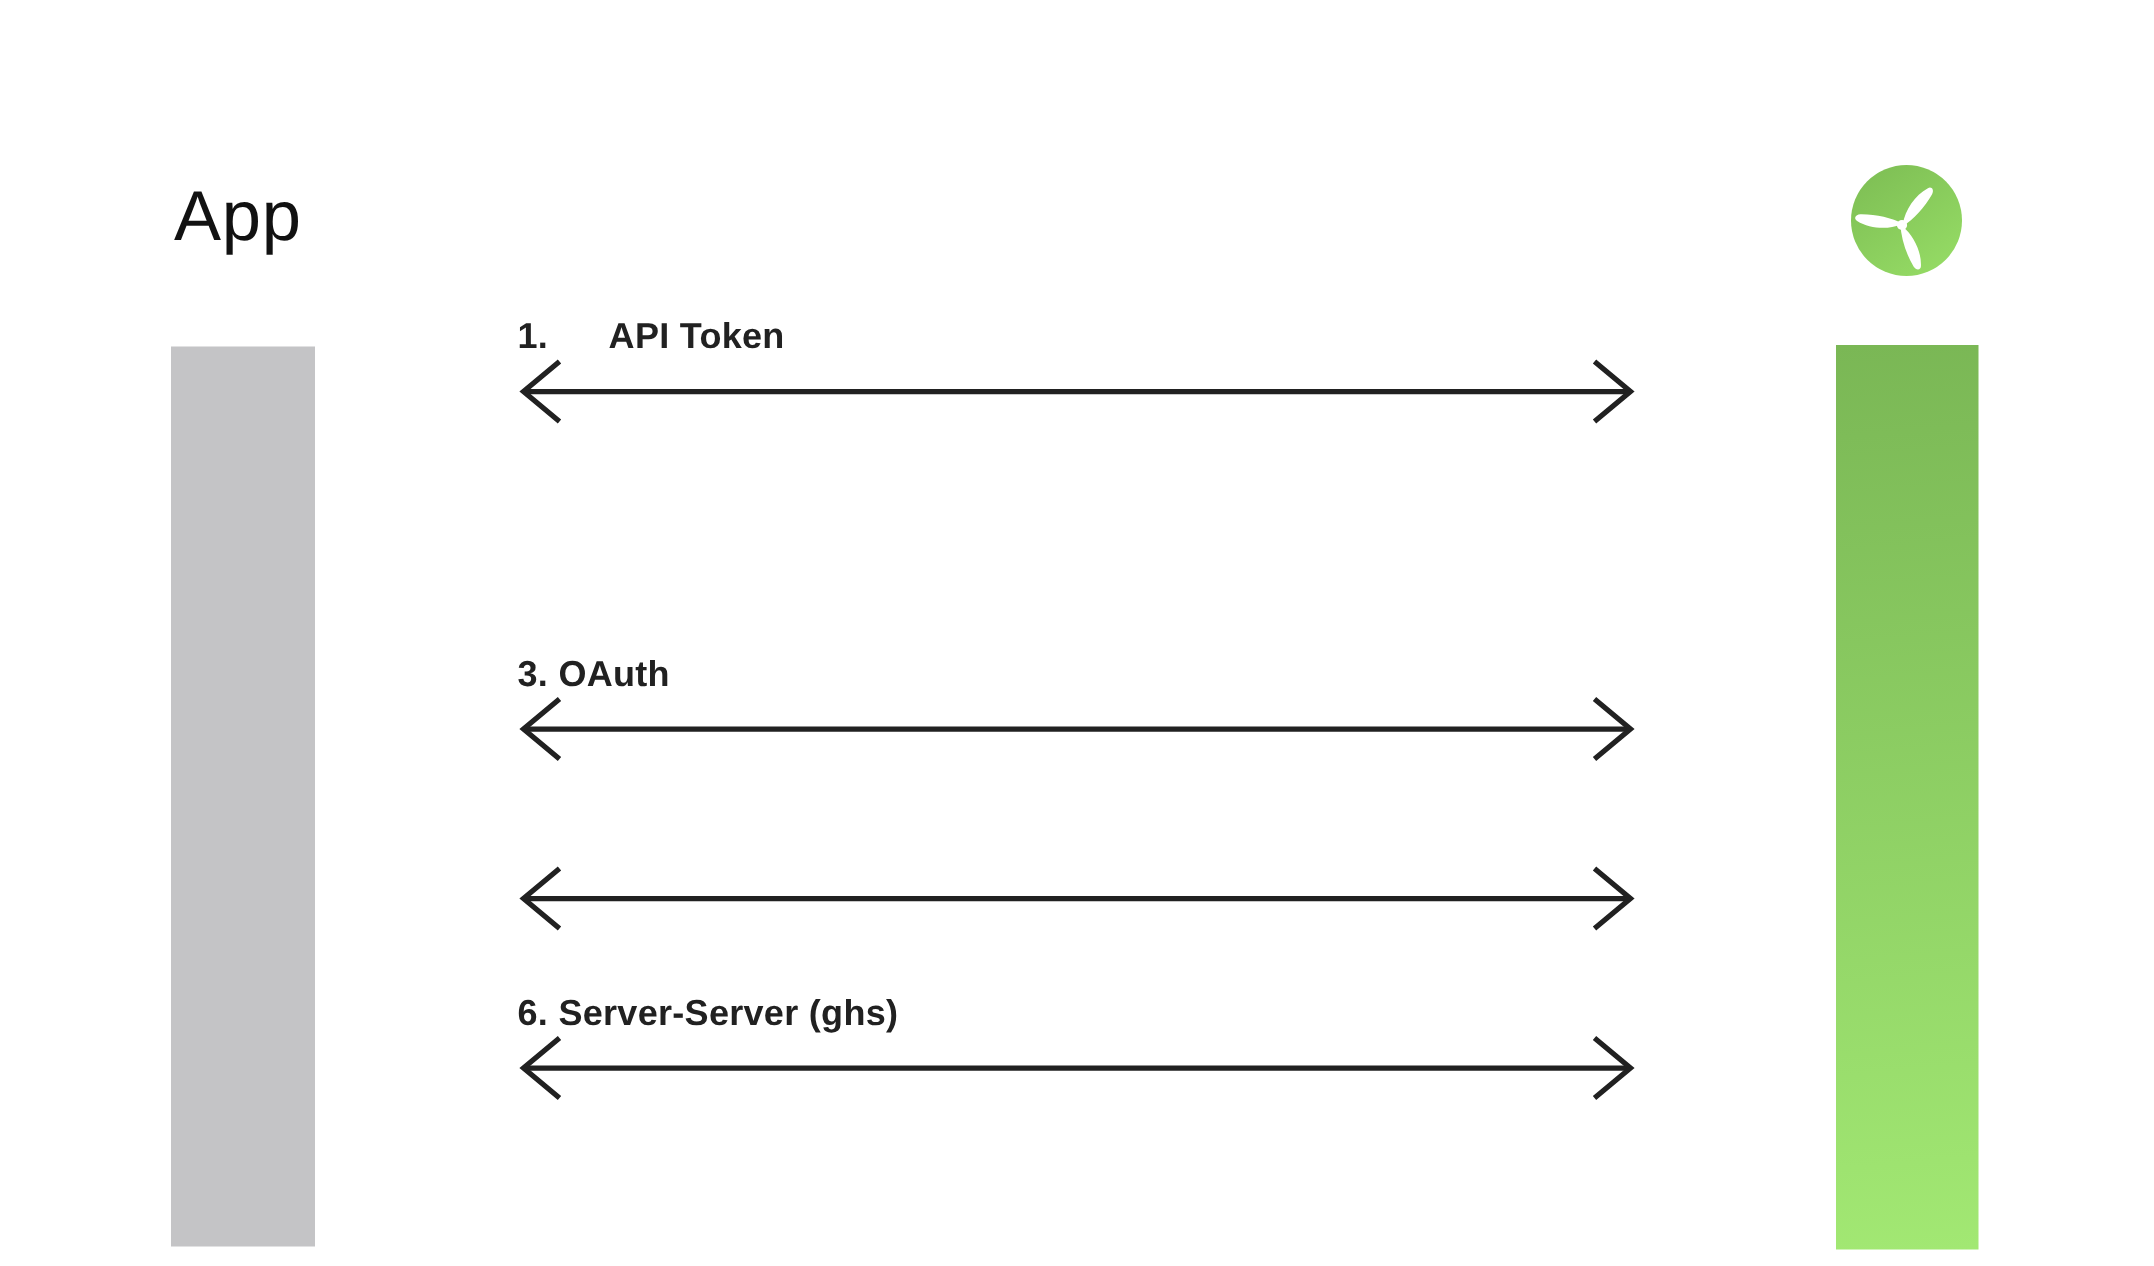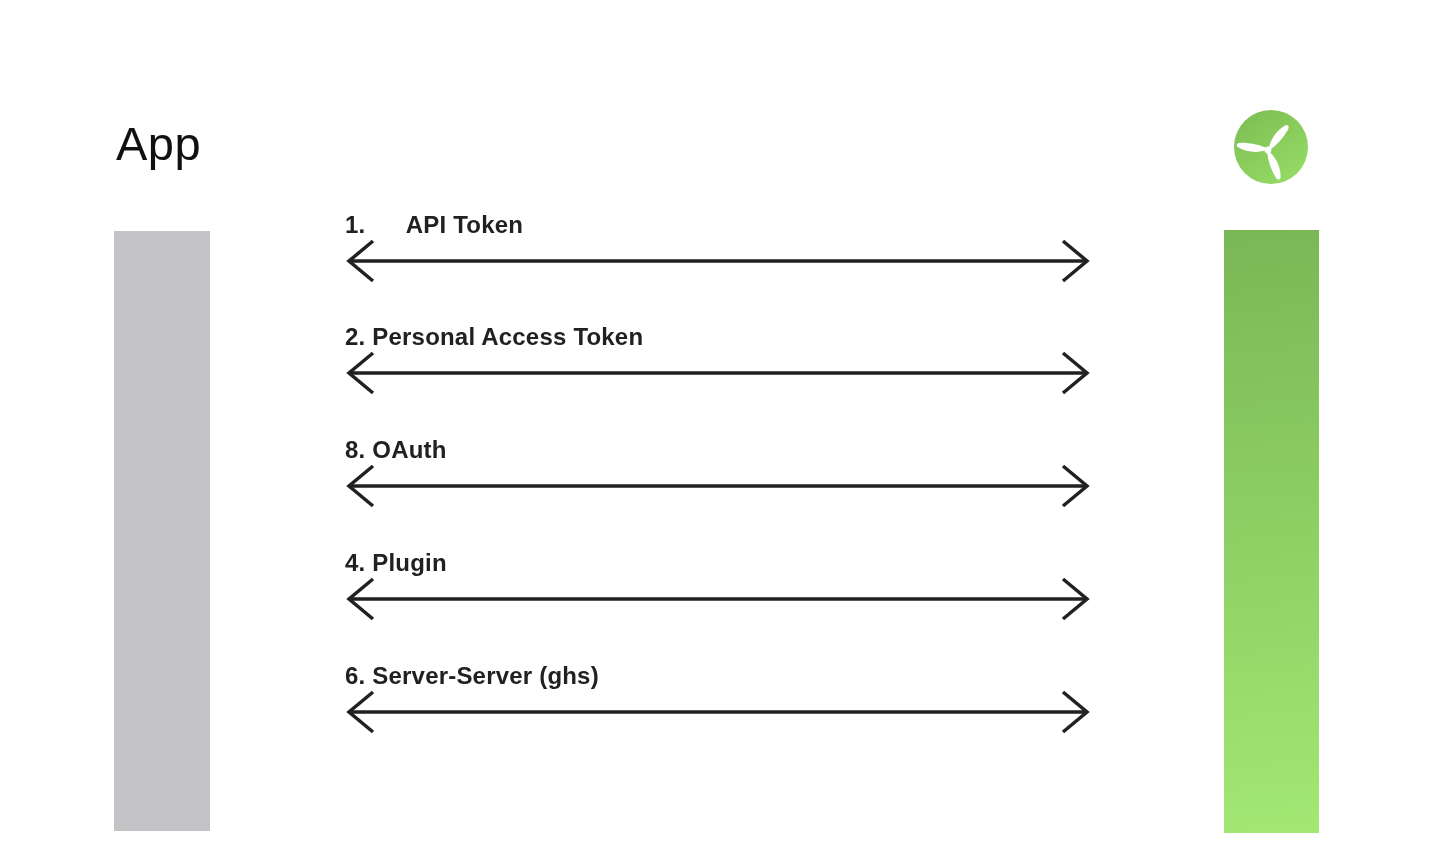--- a/index.html
+++ b/index.html
@@ -125,44 +125,33 @@
     <div class="arrow-label">1.      API Token</div>
     <svg class="dbl-arrow" width="746" height="48" viewBox="0 0 746 48">
       <g stroke="currentColor" stroke-width="3.5" fill="none">
         <line x1="4" y1="24" x2="742" y2="24"></line>
         <path d="M28 4 L4 24 L28 44"></path>
         <path d="M718 4 L742 24 L718 44"></path>
       </g>
     </svg>
   </div>
 
-  <div class="arrow-row r2">
-    <div class="arrow-label">2. Personal Access Token</div>
-    <svg class="dbl-arrow" width="746" height="48" viewBox="0 0 746 48">
-      <g stroke="currentColor" stroke-width="3.5" fill="none">
-        <line x1="4" y1="24" x2="742" y2="24"></line>
-        <path d="M28 4 L4 24 L28 44"></path>
-        <path d="M718 4 L742 24 L718 44"></path>
-      </g>
-    </svg>
-  </div>
 
   <div class="arrow-row r3">
-    <div class="arrow-label">8. OAuth</div>
+    <div class="arrow-label">3. OAuth</div>
     <svg class="dbl-arrow" width="746" height="48" viewBox="0 0 746 48">
       <g stroke="currentColor" stroke-width="3.5" fill="none">
         <line x1="4" y1="24" x2="742" y2="24"></line>
         <path d="M28 4 L4 24 L28 44"></path>
         <path d="M718 4 L742 24 L718 44"></path>
       </g>
     </svg>
   </div>
 
   <div class="arrow-row r4">
-    <div class="arrow-label">4. Plugin</div>
     <svg class="dbl-arrow" width="746" height="48" viewBox="0 0 746 48">
       <g stroke="currentColor" stroke-width="3.5" fill="none">
         <line x1="4" y1="24" x2="742" y2="24"></line>
         <path d="M28 4 L4 24 L28 44"></path>
         <path d="M718 4 L742 24 L718 44"></path>
       </g>
     </svg>
   </div>
 
   <div class="arrow-row r5">

